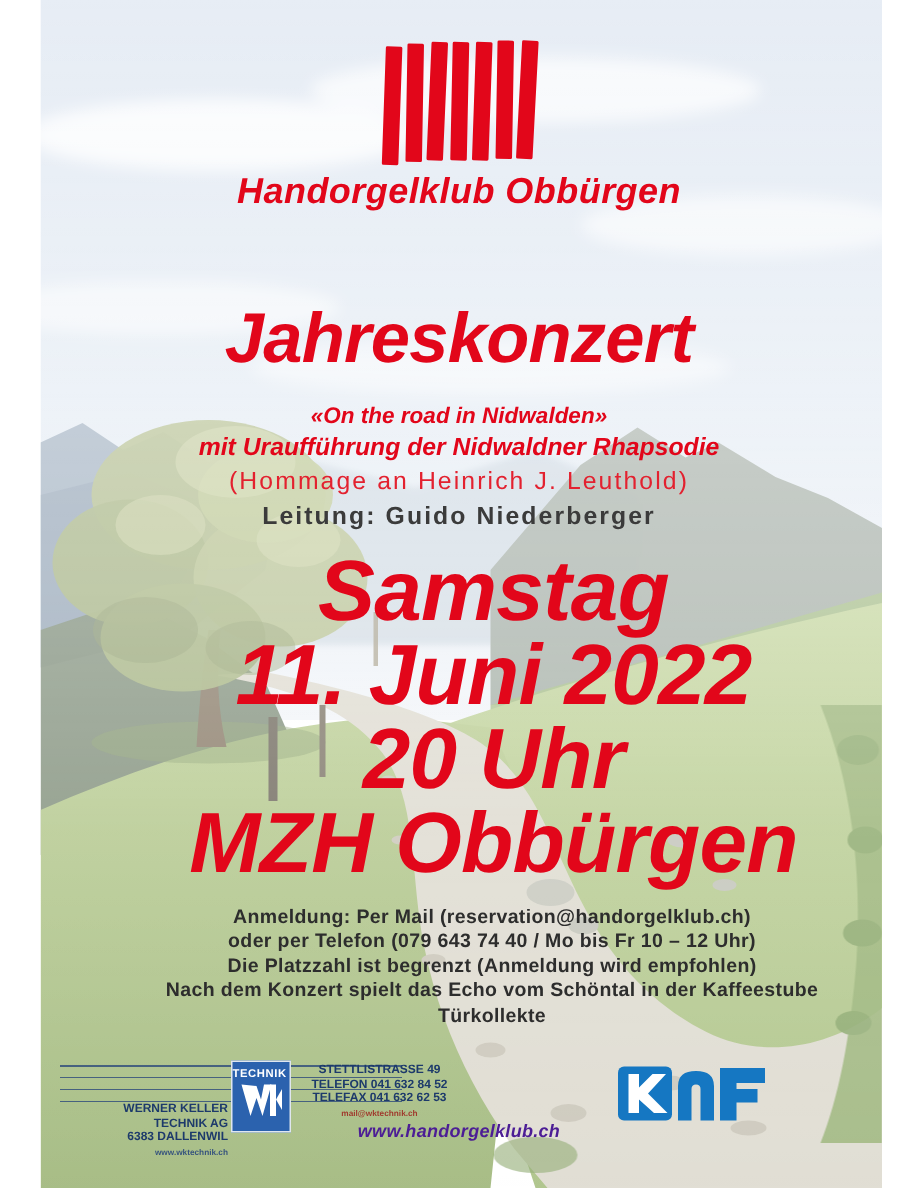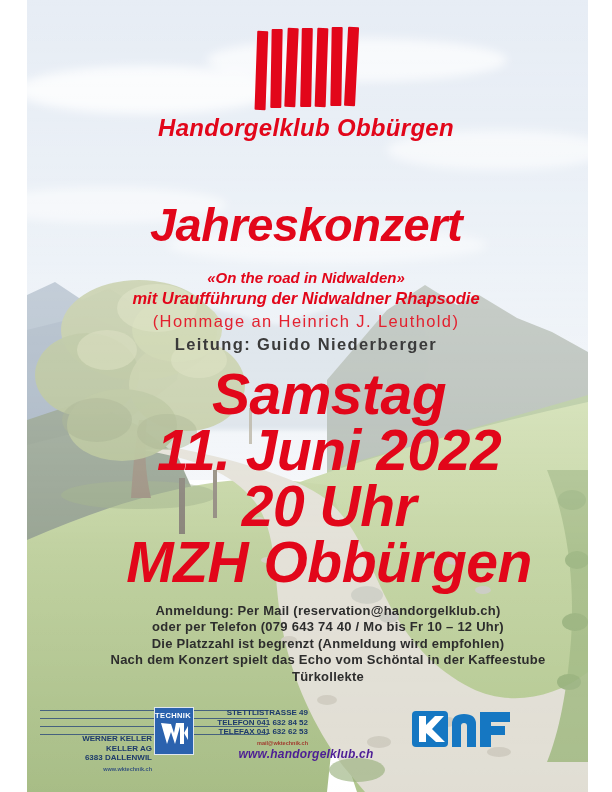--- a/index.html
+++ b/index.html
@@ -45,21 +45,21 @@
   .wk{position:absolute;left:40px;top:706px;width:228px;height:56px;font-style:normal;text-align:left;}
   .wk-lines{position:absolute;left:0;top:4px;width:228px;height:31px;
     background:repeating-linear-gradient(to bottom,#33507c 0,#33507c 1px,transparent 1px,transparent 8px);opacity:.85;}
   .wk-left{position:absolute;left:0;top:2px;width:112px;text-align:right;color:#1d3a6b;
     font-size:8px;line-height:9.5px;font-weight:bold;margin-top:26px;}
   .wk-web{font-size:5.5px;font-weight:bold;color:#37547e;margin-top:2px;}
   .wk-box{position:absolute;left:114px;top:1px;width:40px;height:48px;background:#2b62ae;
     border:1px solid #dfe6ef;box-sizing:border-box;text-align:left;}
   .wk-box-label{color:#ffffff;font-size:7.5px;font-weight:bold;letter-spacing:.4px;margin-top:3px;}
   .wk-box svg{display:block;margin:2px auto 0;}
-  .wk-right{position:absolute;left:158px;top:2px;width:110px;text-align:right;color:#1d3a6b;
+  .wk-right{position:absolute;left:158px;top:2px;width:110px;text-align:center;color:#1d3a6b;
     font-size:8px;line-height:9.5px;font-weight:bold;}
   .wk-mail{font-size:5.5px;font-weight:bold;color:#a03b2e;margin-top:2px;}
 
   
   .knf{position:absolute;left:412px;top:710px;width:100px;height:38px;}
   .knf svg{display:block;}
 
   .website{position:absolute;top:747px;left:0;right:0;
     font-size:12px;font-weight:bold;font-style:italic;color:#4c1d95;letter-spacing:.2px;}
 </style>
@@ -199,21 +199,21 @@
       <div>oder per Telefon (079 643 74 40 / Mo bis Fr 10 – 12 Uhr)</div>
       <div>Die Platzzahl ist begrenzt (Anmeldung wird empfohlen)</div>
       <div>Nach dem Konzert spielt das Echo vom Schöntal in der Kaffeestube</div>
       <div>Türkollekte</div>
     </div>
 
     <div class="wk">
       <div class="wk-lines"></div>
       <div class="wk-left">
         <div>WERNER KELLER</div>
-        <div>KELLER AG</div>
+        <div>TECHNIK AG</div>
         <div>6383 DALLENWIL</div>
         <div class="wk-web">www.wktechnik.ch</div>
       </div>
       <div class="wk-box">
         <div class="wk-box-label">TECHNIK</div>
         <svg width="28" height="26" viewBox="0 0 28 26">
           <path d="M1 1 L7 22 L11 10 L15 22 L21 1 L16 1 L14 11 L11 2 Z" fill="#ffffff"></path>
           <rect x="20" y="1" width="4" height="21" fill="#ffffff"></rect>
           <path d="M24 11 L28 4 L28 18 Z" fill="#ffffff"></path>
         </svg>

